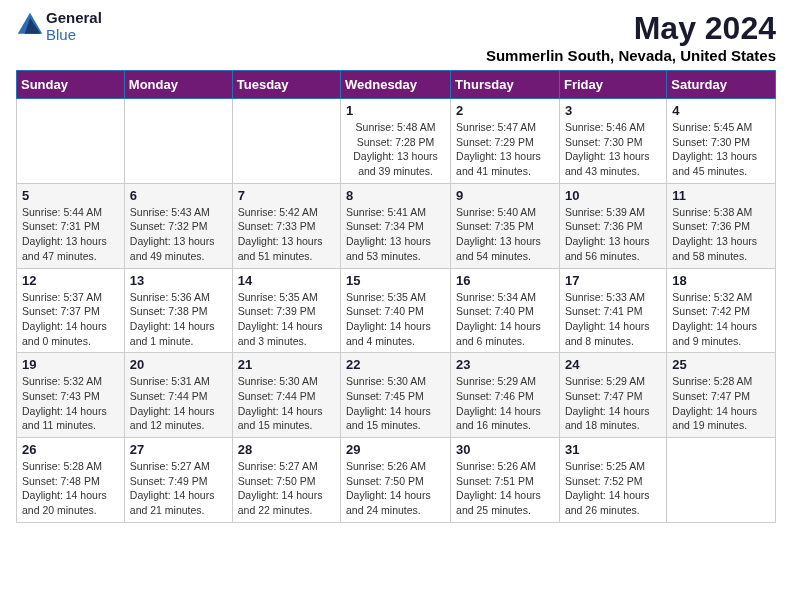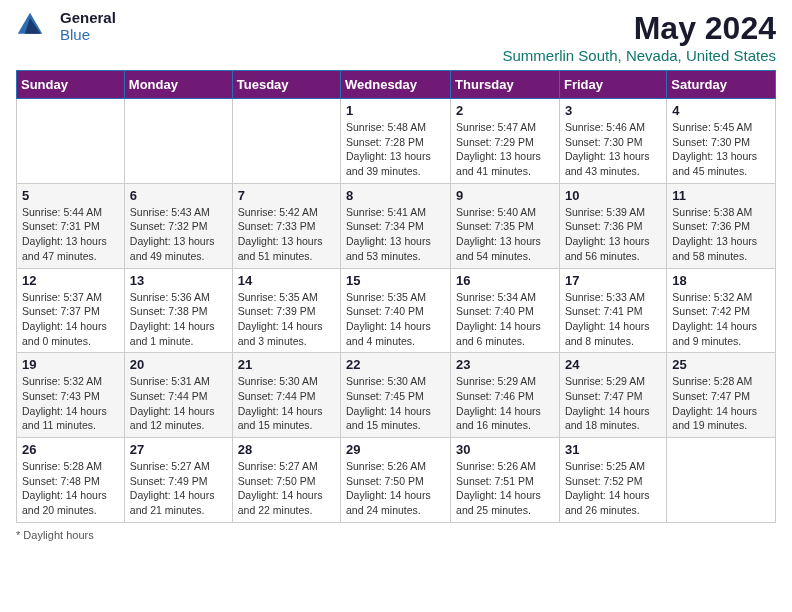--- a/index.html
+++ b/index.html
@@ -16,21 +16,21 @@
     }
     .header {
       display: flex;
       justify-content: space-between;
       align-items: flex-start;
       margin-bottom: 6px;
     }
     .logo {
       display: flex;
       align-items: center;
-      gap: 16px;
+      gap: 2px;
     }
     .logo-text {
       display: flex;
       flex-direction: column;
       line-height: 1.1;
     }
     .logo-general {
       font-size: 15px;
       font-weight: bold;
       color: #1a1a2e;
@@ -48,22 +48,22 @@
     .title-section {
       text-align: right;
     }
     .main-title {
       font-size: 32px;
       font-weight: bold;
       color: #1a1a2e;
     }
     .subtitle {
       font-size: 15px;
-      color: #0f766e;
-      font-weight: normal;
+      color: #000000;
+      font-weight: bold;
     }
     .calendar {
       width: 100%;
       border-collapse: collapse;
       font-size: 11px;
     }
     .calendar thead th {
       background-color: #701a75;
       color: #fff;
       padding: 6px 4px;
@@ -136,21 +136,21 @@
           <th>Saturday</th>
         </tr>
     </thead>
     <tbody id="calendar-body">
     <tr>
           <td class="empty-cell"></td>
           <td class="empty-cell"></td>
           <td class="empty-cell"></td>
           <td>
             <div class="day-number">1</div>
-            <div class="day-info" style="white-space: pre-line;">Sunrise: 5:48 AM
+            <div class="day-info" style="white-space: pre-line; text-align: center;">Sunrise: 5:48 AM
 Sunset: 7:28 PM
 Daylight: 13 hours and 39 minutes.</div>
           </td>
           <td>
             <div class="day-number">2</div>
             <div class="day-info" style="white-space: pre-line;">Sunrise: 5:47 AM
 Sunset: 7:29 PM
 Daylight: 13 hours and 41 minutes.</div>
           </td>
           <td>
@@ -333,16 +333,13 @@
             <div class="day-number">31</div>
             <div class="day-info" style="white-space: pre-line;">Sunrise: 5:25 AM
 Sunset: 7:52 PM
 Daylight: 14 hours and 26 minutes.</div>
           </td>
           <td class="empty-cell"></td>
         </tr>
       </tbody>
   </table>
 
-  <div class="footer-note">
-    * <span>Daylight hours</span>
-  </div>
 </div>
 
 </body></html>

